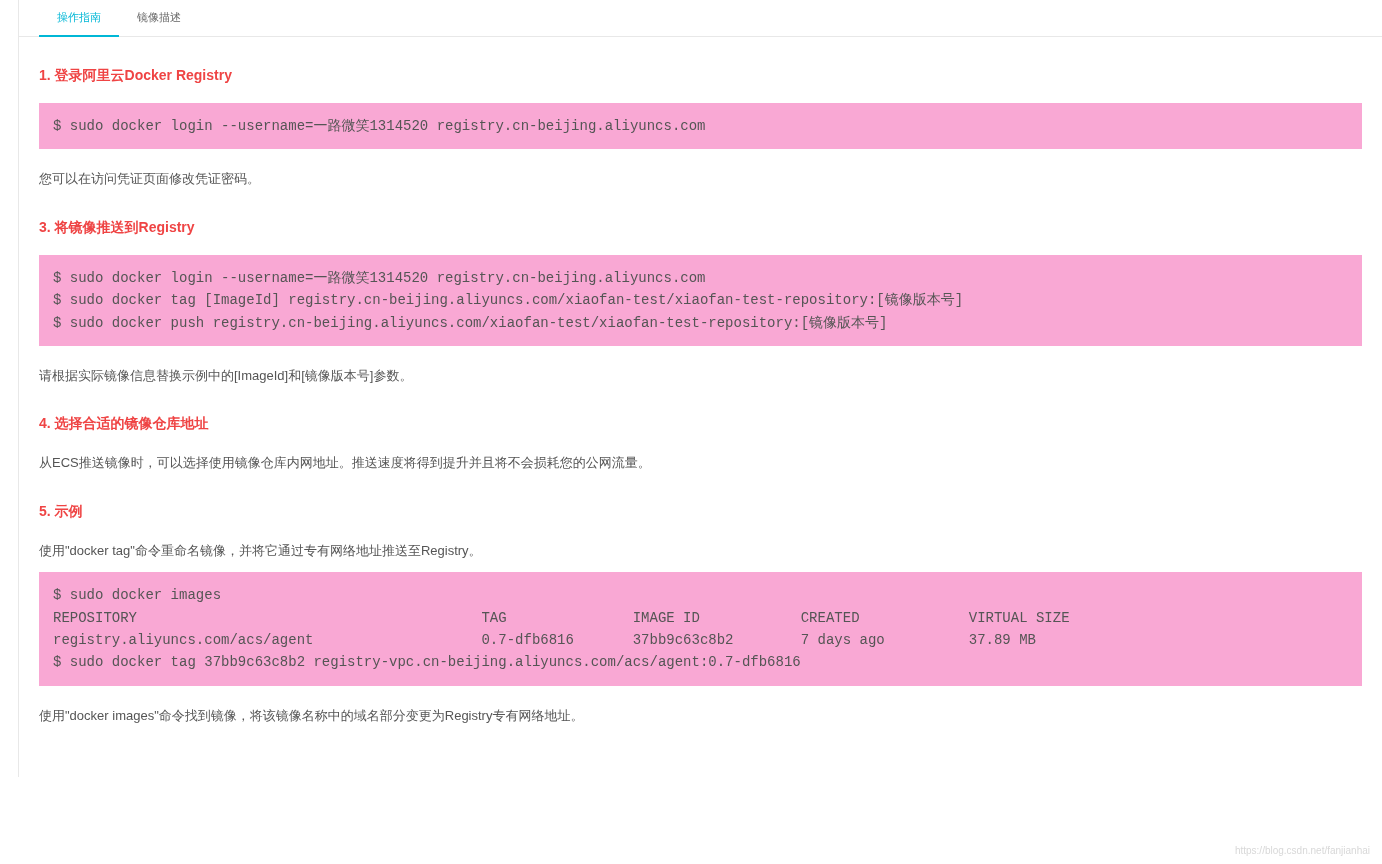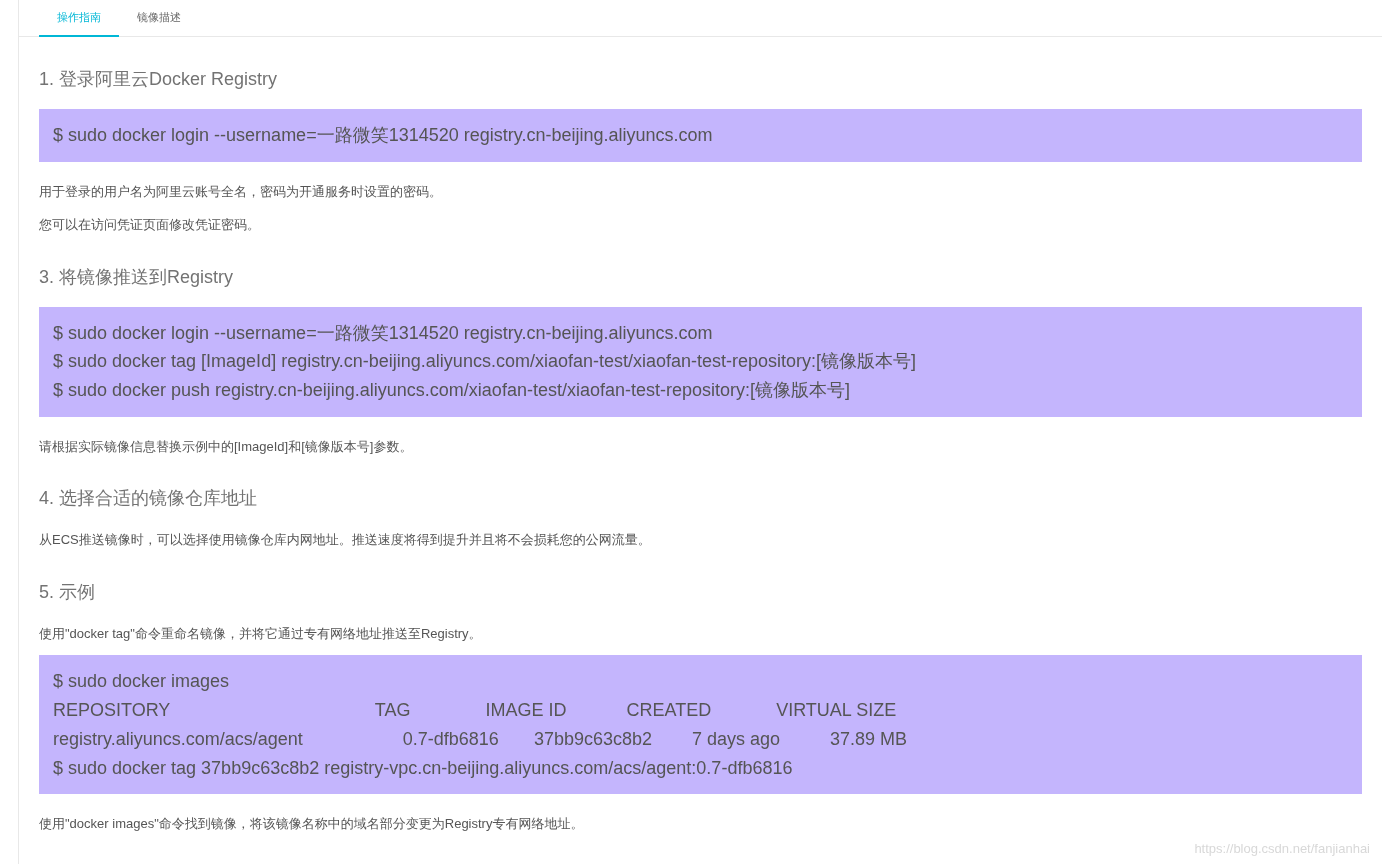--- a/index.html
+++ b/index.html
@@ -33,69 +33,68 @@
       margin-bottom: -1px;
     }
     .tab.active {
       color: #00b7d6;
       border-bottom: 2px solid #00b7d6;
     }
     .content {
       padding: 20px 20px 0 20px;
     }
     .section-title {
-      font-size: 18px;
-      color: #737373;
+      font-size: 14px;
+      color: #ef4444;
       margin-top: 28px;
       margin-bottom: 18px;
-      font-weight: normal;
+      font-weight: bold;
     }
     .section-title:first-child {
       margin-top: 10px;
     }
     .code-block {
-      background: #c4b5fd;
+      background: #f9a8d4;
       padding: 12px 14px;
-      font-family: Liberation Sans, sans-serif;
-      font-size: 18px;
+      font-family: Liberation Mono, monospace;
+      font-size: 14px;
       color: #555;
       line-height: 1.6;
       white-space: pre;
       overflow-x: auto;
       margin-bottom: 18px;
     }
     .desc {
       font-size: 13px;
       color: #555;
       line-height: 1.8;
       margin-bottom: 10px;
     }
     .watermark {
       position: fixed;
       bottom: 8px;
       right: 12px;
-      font-size: 13px;
+      font-size: 10px;
       color: #d8d8d8;
       pointer-events: none;
     }
   </style>
 </head>
 <body>
 
 <div class="container">
   <div class="tabs">
     <div class="tab active">操作指南</div>
     <div class="tab">镜像描述</div>
   </div>
 
   <div class="content">
 
     <h3 class="section-title">1. 登录阿里云Docker Registry</h3>
     <div class="code-block">$ sudo docker login --username=一路微笑1314520 registry.cn-beijing.aliyuncs.com</div>
-    <p class="desc">用于登录的用户名为阿里云账号全名，密码为开通服务时设置的密码。</p>
     <p class="desc">您可以在访问凭证页面修改凭证密码。</p>
 
 
     <h3 class="section-title">3. 将镜像推送到Registry</h3>
     <div class="code-block">$ sudo docker login --username=一路微笑1314520 registry.cn-beijing.aliyuncs.com
 $ sudo docker tag [ImageId] registry.cn-beijing.aliyuncs.com/xiaofan-test/xiaofan-test-repository:[镜像版本号]
 $ sudo docker push registry.cn-beijing.aliyuncs.com/xiaofan-test/xiaofan-test-repository:[镜像版本号]</div>
     <p class="desc">请根据实际镜像信息替换示例中的[ImageId]和[镜像版本号]参数。</p>
 
     <h3 class="section-title">4. 选择合适的镜像仓库地址</h3>

